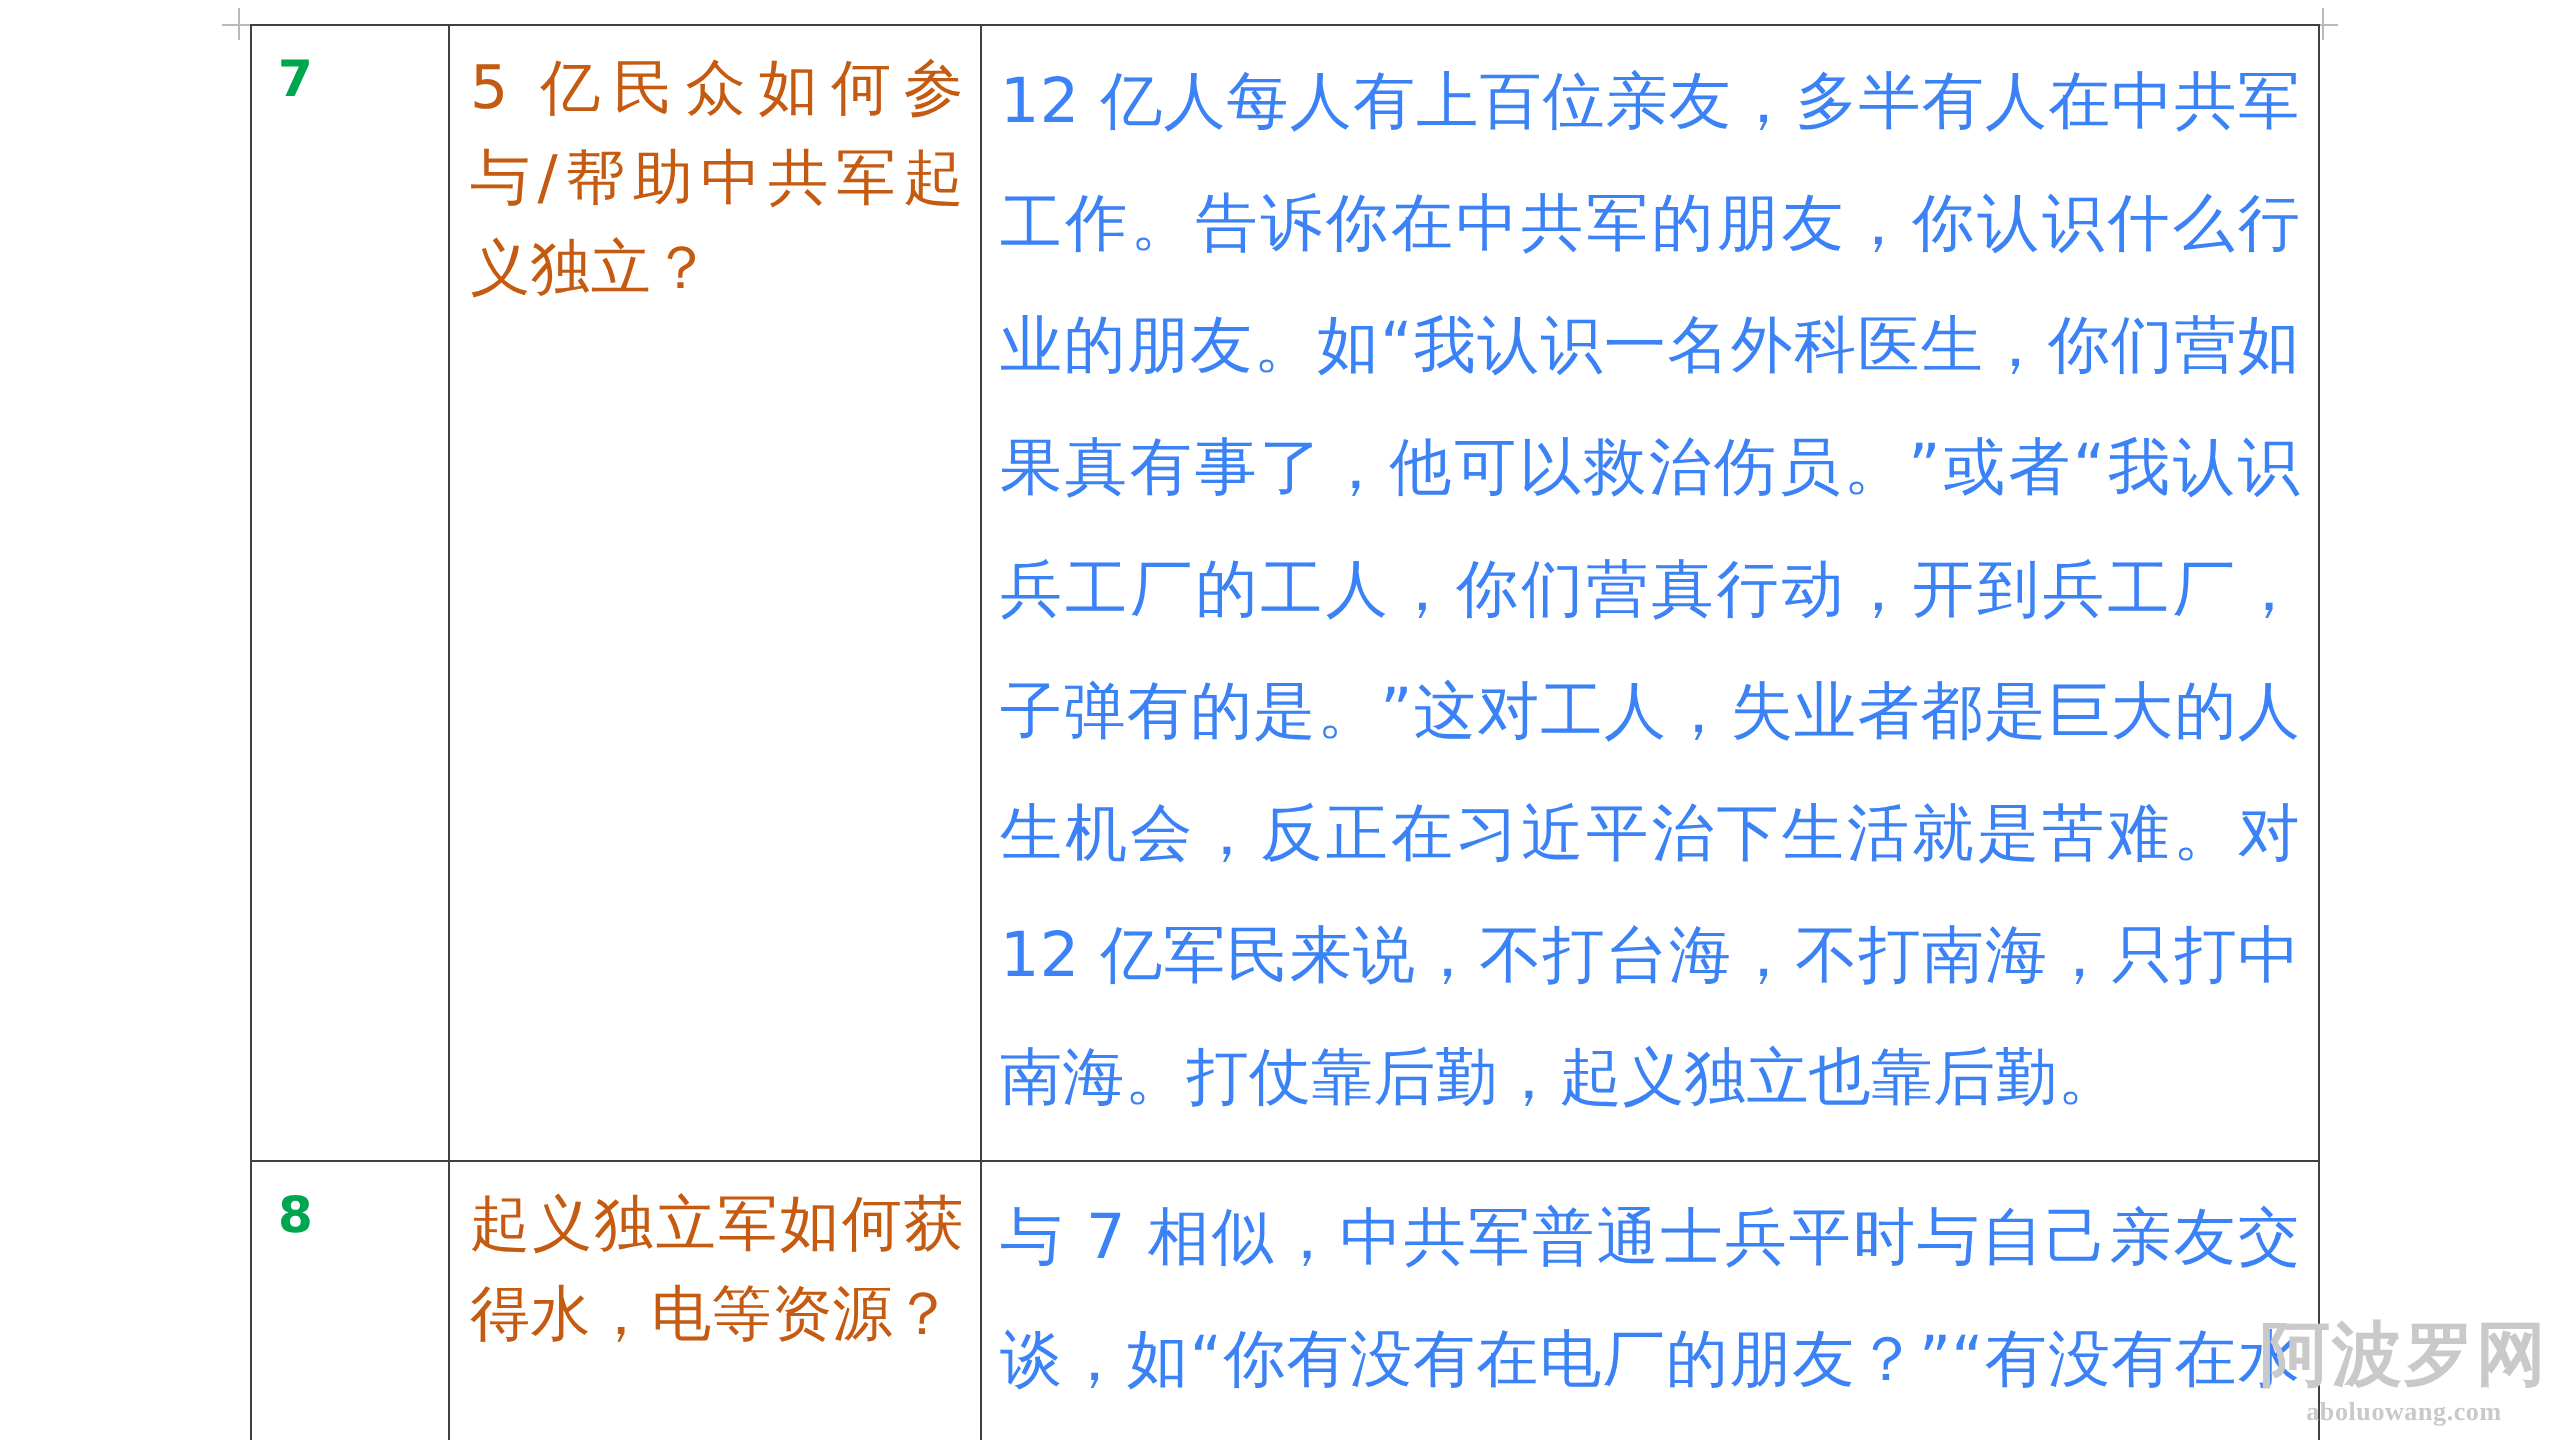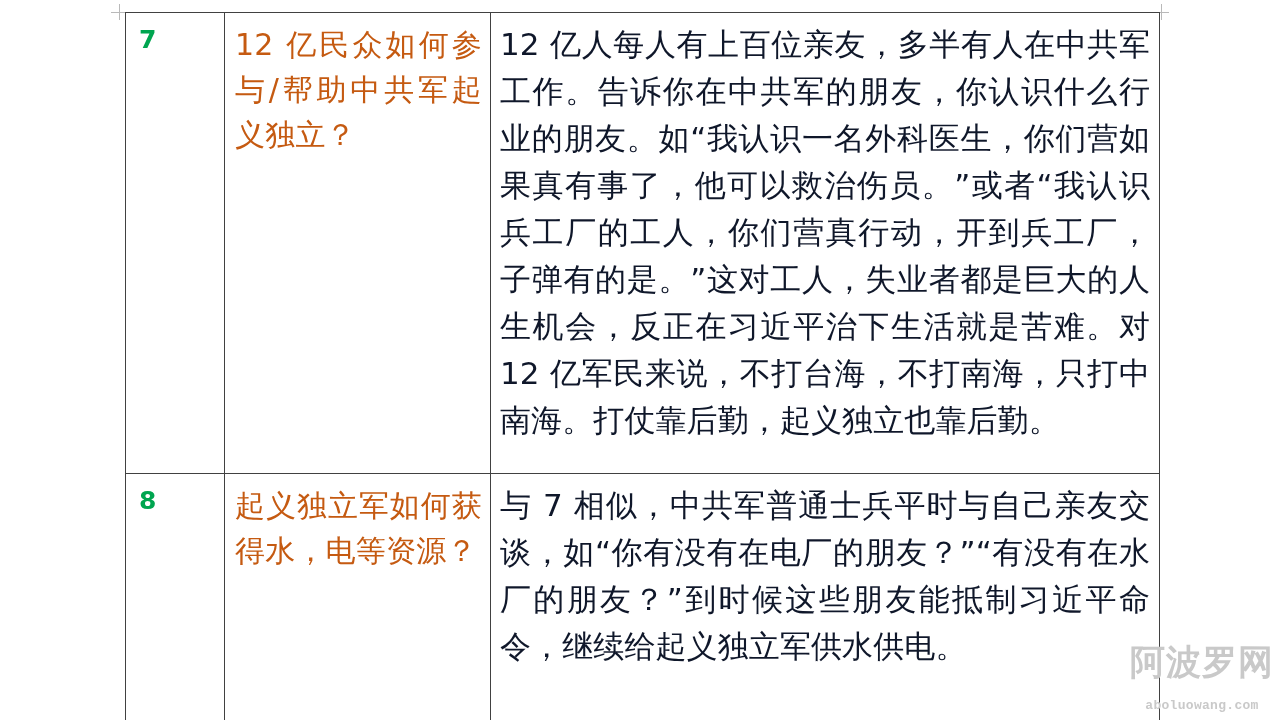--- a/index.html
+++ b/index.html
@@ -90,24 +90,24 @@
     line-height: 45px;
     padding: 9px 8px 10px 10px !important;
     text-align: justify;
     text-justify: inter-character;
     word-break: break-all;
     letter-spacing: 0.2px;
   }
 
   
   .cell-a {
-    color: #0f172a;
+    color: #3b82f6;
     font-family: "DejaVu Sans", "Liberation Sans", sans-serif;
     font-size: 31px;
-    line-height: 47px;
+    line-height: 61px;
     padding: 8px 9px 10px 9px !important;
     text-align: justify;
     text-justify: inter-character;
     word-break: break-all;
     letter-spacing: 0.1px;
   }
 
   .row7 .cell-num, .row7 .cell-q, .row7 .cell-a { height: 441px; }
   .row8 .cell-num, .row8 .cell-q, .row8 .cell-a { height: 233px; }
 
@@ -125,45 +125,45 @@
     display: block;
     color: #c9c9c9;
     font-family: "DejaVu Sans", "Liberation Sans", sans-serif;
     font-weight: bold;
     font-size: 35px;
     letter-spacing: 1px;
   }
   #watermark .wm-en {
     display: block;
     color: #c9c9c9;
-    font-family: Liberation Mono, monospace;
+    font-family: Liberation Serif, serif;
     font-weight: bold;
     font-size: 13px;
     letter-spacing: 0.3px;
-    margin-top: 19px;
+    margin-top: 3px;
   }
 </style>
 </head>
 <body>
 
 <div id="page">
 
   <div class="crop-mark crop-tl"></div>
   <div class="crop-mark crop-tr"></div>
 
   <table id="qa-table">
     <colgroup>
       <col class="c-num">
       <col class="c-q">
       <col class="c-a">
     </colgroup>
     <tbody>
       <tr class="row7">
         <td class="cell-num">7</td>
-        <td class="cell-q">12 亿民众如何参与/帮助中共军起义独立？</td>
+        <td class="cell-q">5 亿民众如何参与/帮助中共军起义独立？</td>
         <td class="cell-a">12 亿人每人有上百位亲友，多半有人在中共军工作。告诉你在中共军的朋友，你认识什么行业的朋友。如“我认识一名外科医生，你们营如果真有事了，他可以救治伤员。”或者“我认识兵工厂的工人，你们营真行动，开到兵工厂，子弹有的是。”这对工人，失业者都是巨大的人生机会，反正在习近平治下生活就是苦难。对 12 亿军民来说，不打台海，不打南海，只打中南海。打仗靠后勤，起义独立也靠后勤。</td>
       </tr>
       <tr class="row8">
         <td class="cell-num">8</td>
         <td class="cell-q">起义独立军如何获得水，电等资源？</td>
         <td class="cell-a">与 7 相似，中共军普通士兵平时与自己亲友交谈，如“你有没有在电厂的朋友？”“有没有在水厂的朋友？”到时候这些朋友能抵制习近平命令，继续给起义独立军供水供电。</td>
       </tr>
     </tbody>
   </table>
 

